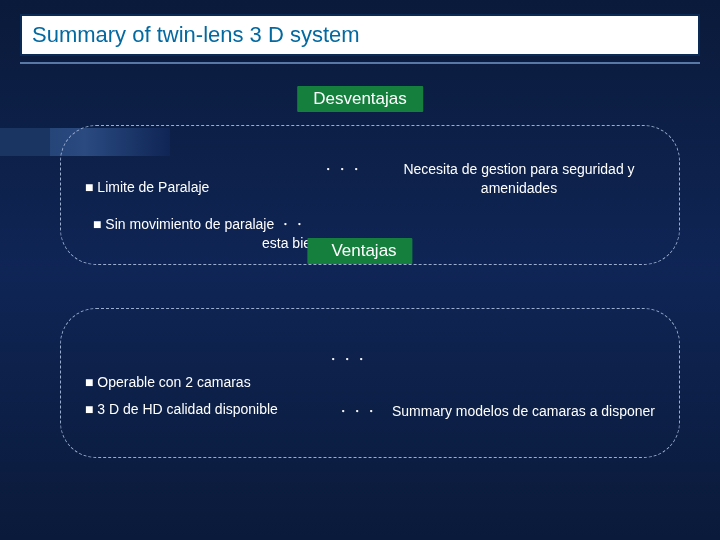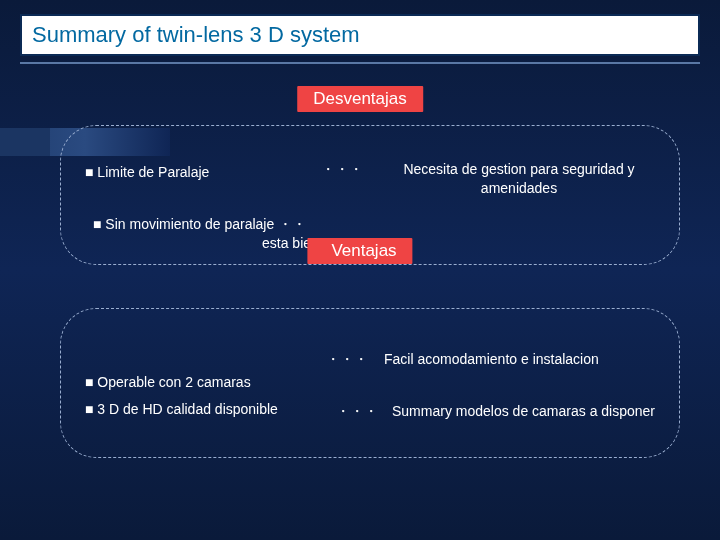--- a/index.html
+++ b/index.html
@@ -33,21 +33,21 @@
     display: flex;
     align-items: center;
   }
   .section-band .cap {
     width: 50px;
     height: 100%;
     background: #1b3562;
   }
   .section-label {
     position: absolute;
-    background: #ef4444;
+    background: #15803d;
     color: #ffffff;
     font-size: 17px;
     padding: 3px 16px;
     border-radius: 1px;
     left: 50%;
     transform: translateX(-50%);
     white-space: nowrap;
   }
   .bubble {
     position: absolute;
@@ -85,21 +85,21 @@
 <div class="section-label" style="top:86px;">
   <span>Desventajas</span>
 </div>
 
 <div class="section-band" style="top:128px;width:170px;">
   <div class="cap"></div>
 </div>
 
 <div class="bubble" style="top:125px;left:60px;width:620px;height:140px;"></div>
 
-<div class="row" style="top:163px;left:85px;">
+<div class="row" style="top:178px;left:85px;">
   <span class="lhs">■ Limite de Paralaje</span>
 </div>
 <div class="row" style="top:160px;left:315px;">
   <span class="dots">・・・</span>
   <span class="rhs center">Necesita de gestion para seguridad y amenidades</span>
 </div>
 
 <div class="row" style="top:215px;left:93px;">
   <span class="lhs">■ Sin movimiento de paralaje</span>
   <span class="dots" style="padding-left:4px;">・・</span>
@@ -112,21 +112,20 @@
   <span>Ventajas</span>
 </div>
 
 <div class="bubble" style="top:308px;left:60px;width:620px;height:150px;"></div>
 
 <div class="row" style="top:352px;left:85px;margin-top:21px;">
   <span class="lhs">■ Operable con 2 camaras</span>
 </div>
 <div class="row" style="top:350px;left:320px;">
   <span class="dots">・・・</span>
-  <span class="rhs" style="padding-left:10px;">Facil acomodamiento e instalacion</span>
 </div>
 
 <div class="row" style="top:400px;left:85px;">
   <span class="lhs">■ 3 D de HD calidad disponible</span>
 </div>
 <div class="row" style="top:402px;left:330px;">
   <span class="dots">・・・</span>
   <span class="rhs" style="padding-left:8px;">Summary modelos de camaras a disponer</span>
 </div>
 

